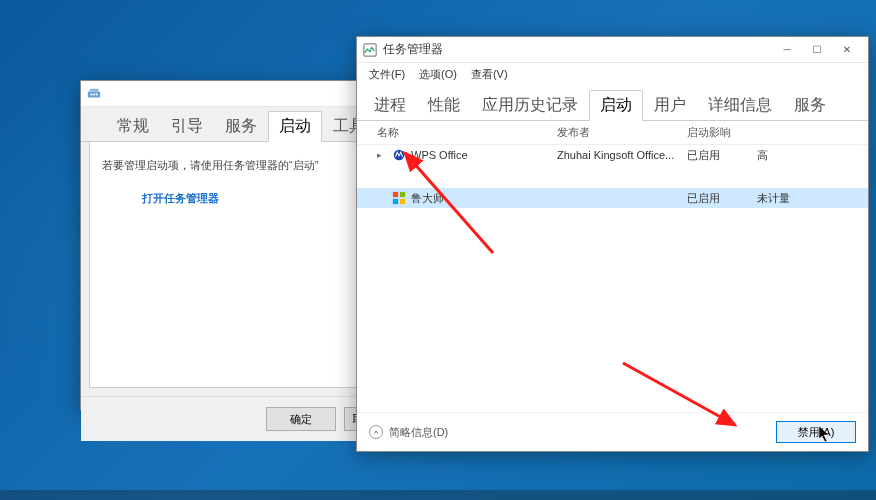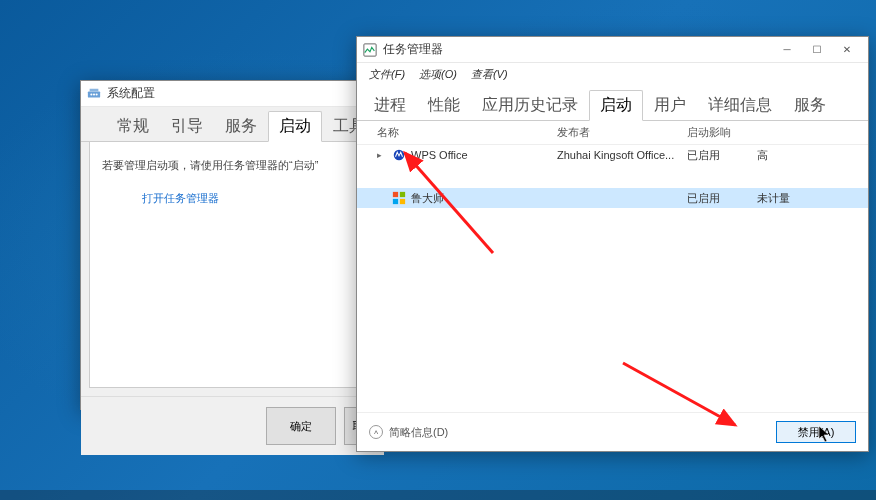--- a/index.html
+++ b/index.html
@@ -9,30 +9,30 @@
   radial-gradient(ellipse 300px 200px at 650px 200px, rgba(20,100,170,0.4), transparent);
 }
 .window { position: absolute; background: #f0f0f0; border: 1px solid #888; box-shadow: 0 4px 20px rgba(0,0,0,0.35); font-size: 11px; color: #333; }
 .window-2 { background: #fff; }
 .titlebar { display: flex; align-items: center; height: 26px; padding: 0 6px; background: #fff; border-bottom: 1px solid #e8e8e8; }
 .titlebar .icon { width: 14px; height: 14px; margin-right: 6px; }
 .titlebar .title { flex: 1; font-size: 12px; color: #333; }
 .winctrl { display: flex; }
 .winctrl .btn { width: 30px; height: 22px; display: flex; align-items: center; justify-content: center; font-size: 10px; color: #555; cursor: default; }
 .menubar { display: flex; gap: 2px; padding: 2px 6px; font-size: 11px; color: #333; }
-.menubar .item { padding: 2px 6px; font-style: italic; }
+.menubar .item { padding: 2px 6px; }
 .tabs { display: flex; border-bottom: 1px solid #ccc; padding: 4px 8px 0 8px; background: #fff; font-size: 16px; }
 .tabs .tab { padding: 4px 10px; border: 1px solid transparent; margin-bottom: -1px; cursor: default; color: #555; }
 .tabs .tab.active { border: 1px solid #ccc; border-bottom: 1px solid #fff; background: #fff; border-radius: 2px 2px 0 0; color: #000; }
 .body-area { background: #fff; }
 .content { padding: 12px; background: #fff; }
 .instruction { color: #444; margin: 4px 0 10px 0; }
-.link { color: #1a6fcf; text-decoration: none; display: inline-block; margin-top: 8px; }
+.link { color: #1a6fcf; text-decoration: none; display: inline-block; margin-top: 8px; font-weight: bold; }
 .btnbar { display: flex; justify-content: flex-end; gap: 8px; padding: 10px 12px; border-top: 1px solid #ddd; background: #f0f0f0; }
-.btnbar button { min-width: 70px; height: 38px; font-size: 11px; border: 1px solid #adadad; background: #e1e1e1; }
+.btnbar button { min-width: 70px; height: 24px; font-size: 11px; border: 1px solid #adadad; background: #e1e1e1; }
 
 .tm-headers { display: flex; font-size: 11px; color: #555; border-bottom: 1px solid #eee; padding: 4px 0; }
 .col-name { flex: 0 0 200px; padding-left: 20px; }
 .col-pub { flex: 0 0 130px; }
 .col-status { flex: 0 0 70px; }
 .col-impact { flex: 1; padding-right: 12px; }
 .tm-list { position: relative; }
 .tm-row { display: flex; align-items: center; font-size: 11px; color: #333; height: 20px; }
 .tm-row.selected { background: #cde8ff; margin-top: 23px; }
 .tm-row .col-name { display: flex; align-items: center; gap: 5px; }
@@ -57,21 +57,20 @@
   <div class="titlebar">
     <span class="icon">
       <svg viewBox="0 0 16 16">
           <rect x="1" y="5" width="14" height="7" rx="1" fill="#6aa0d8"></rect>
           <rect x="3" y="2" width="10" height="3" fill="#8ab5e0"></rect>
           <circle cx="5" cy="8.5" r="1.2" fill="#fff"></circle>
           <circle cx="8" cy="8.5" r="1.2" fill="#fff"></circle>
           <circle cx="11" cy="8.5" r="1.2" fill="#fff"></circle>
         </svg>
     </span>
-    <span class="title">系统配置</span>
   </div>
   <div class="tabs">
     <div class="tab">常规</div>
     <div class="tab">引导</div>
     <div class="tab">服务</div>
     <div class="tab active">启动</div>
     <div class="tab">工具</div>
   </div>
   <div class="body-area">
     <div class="content">

